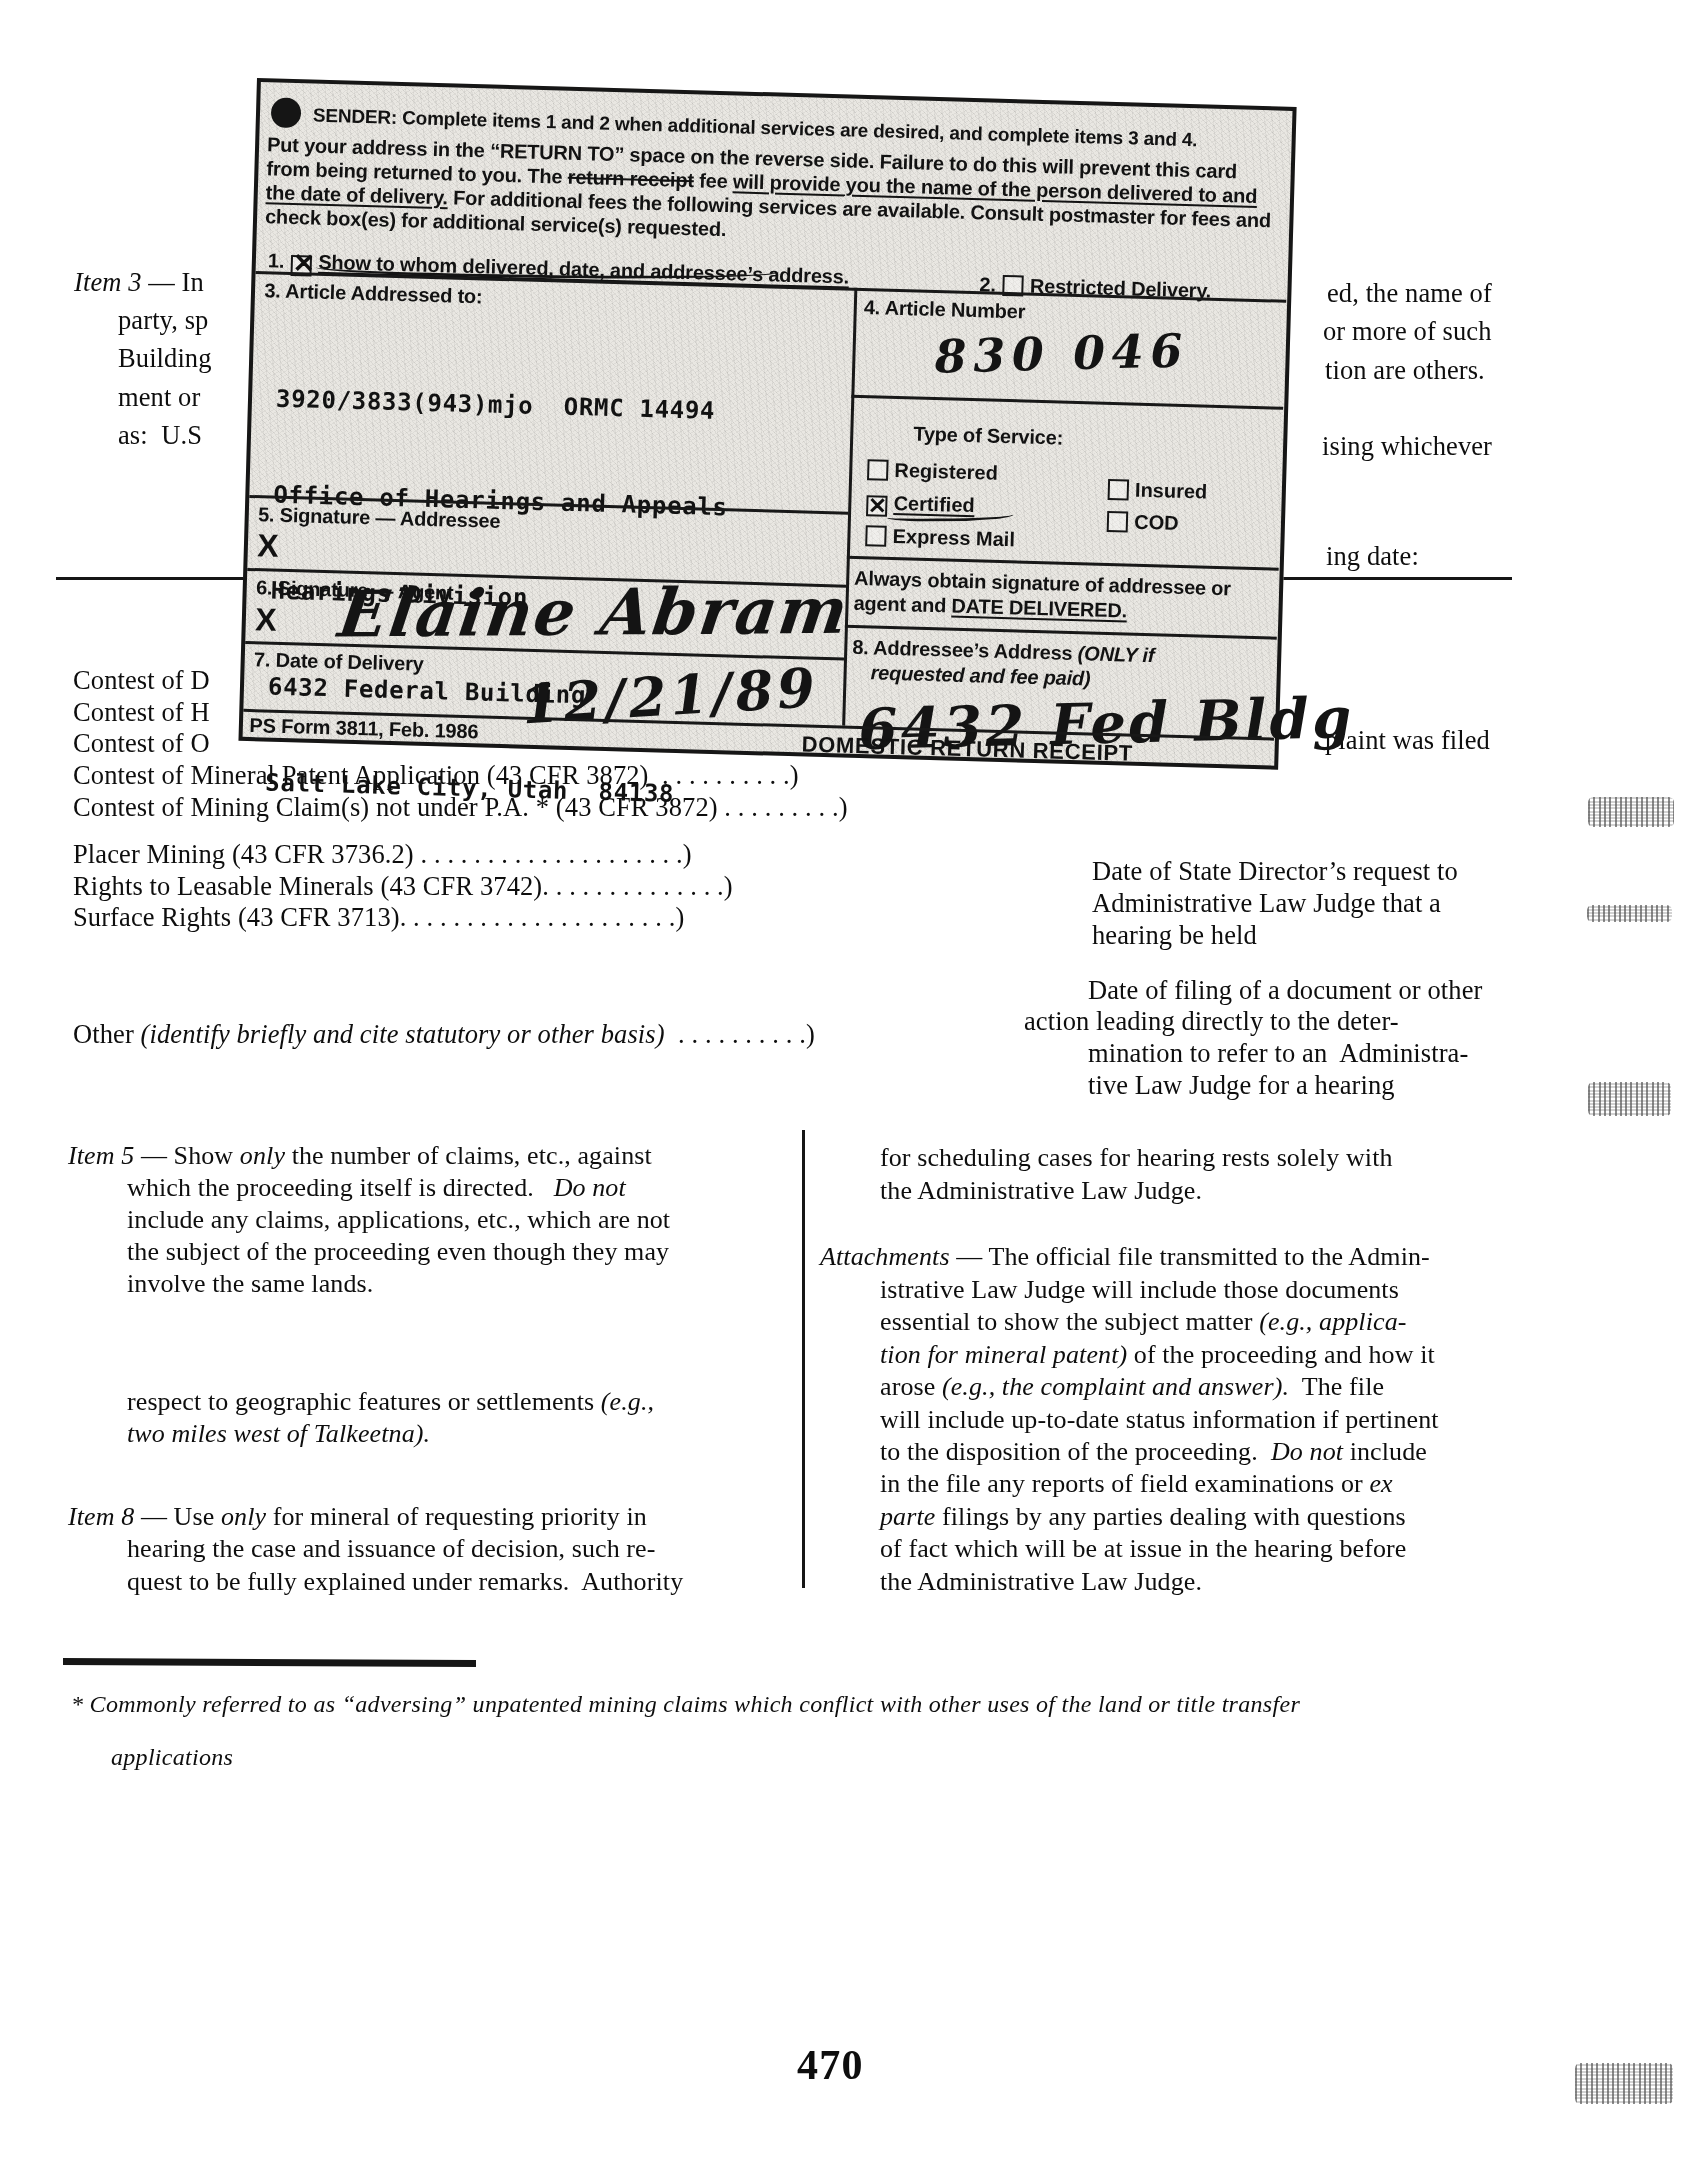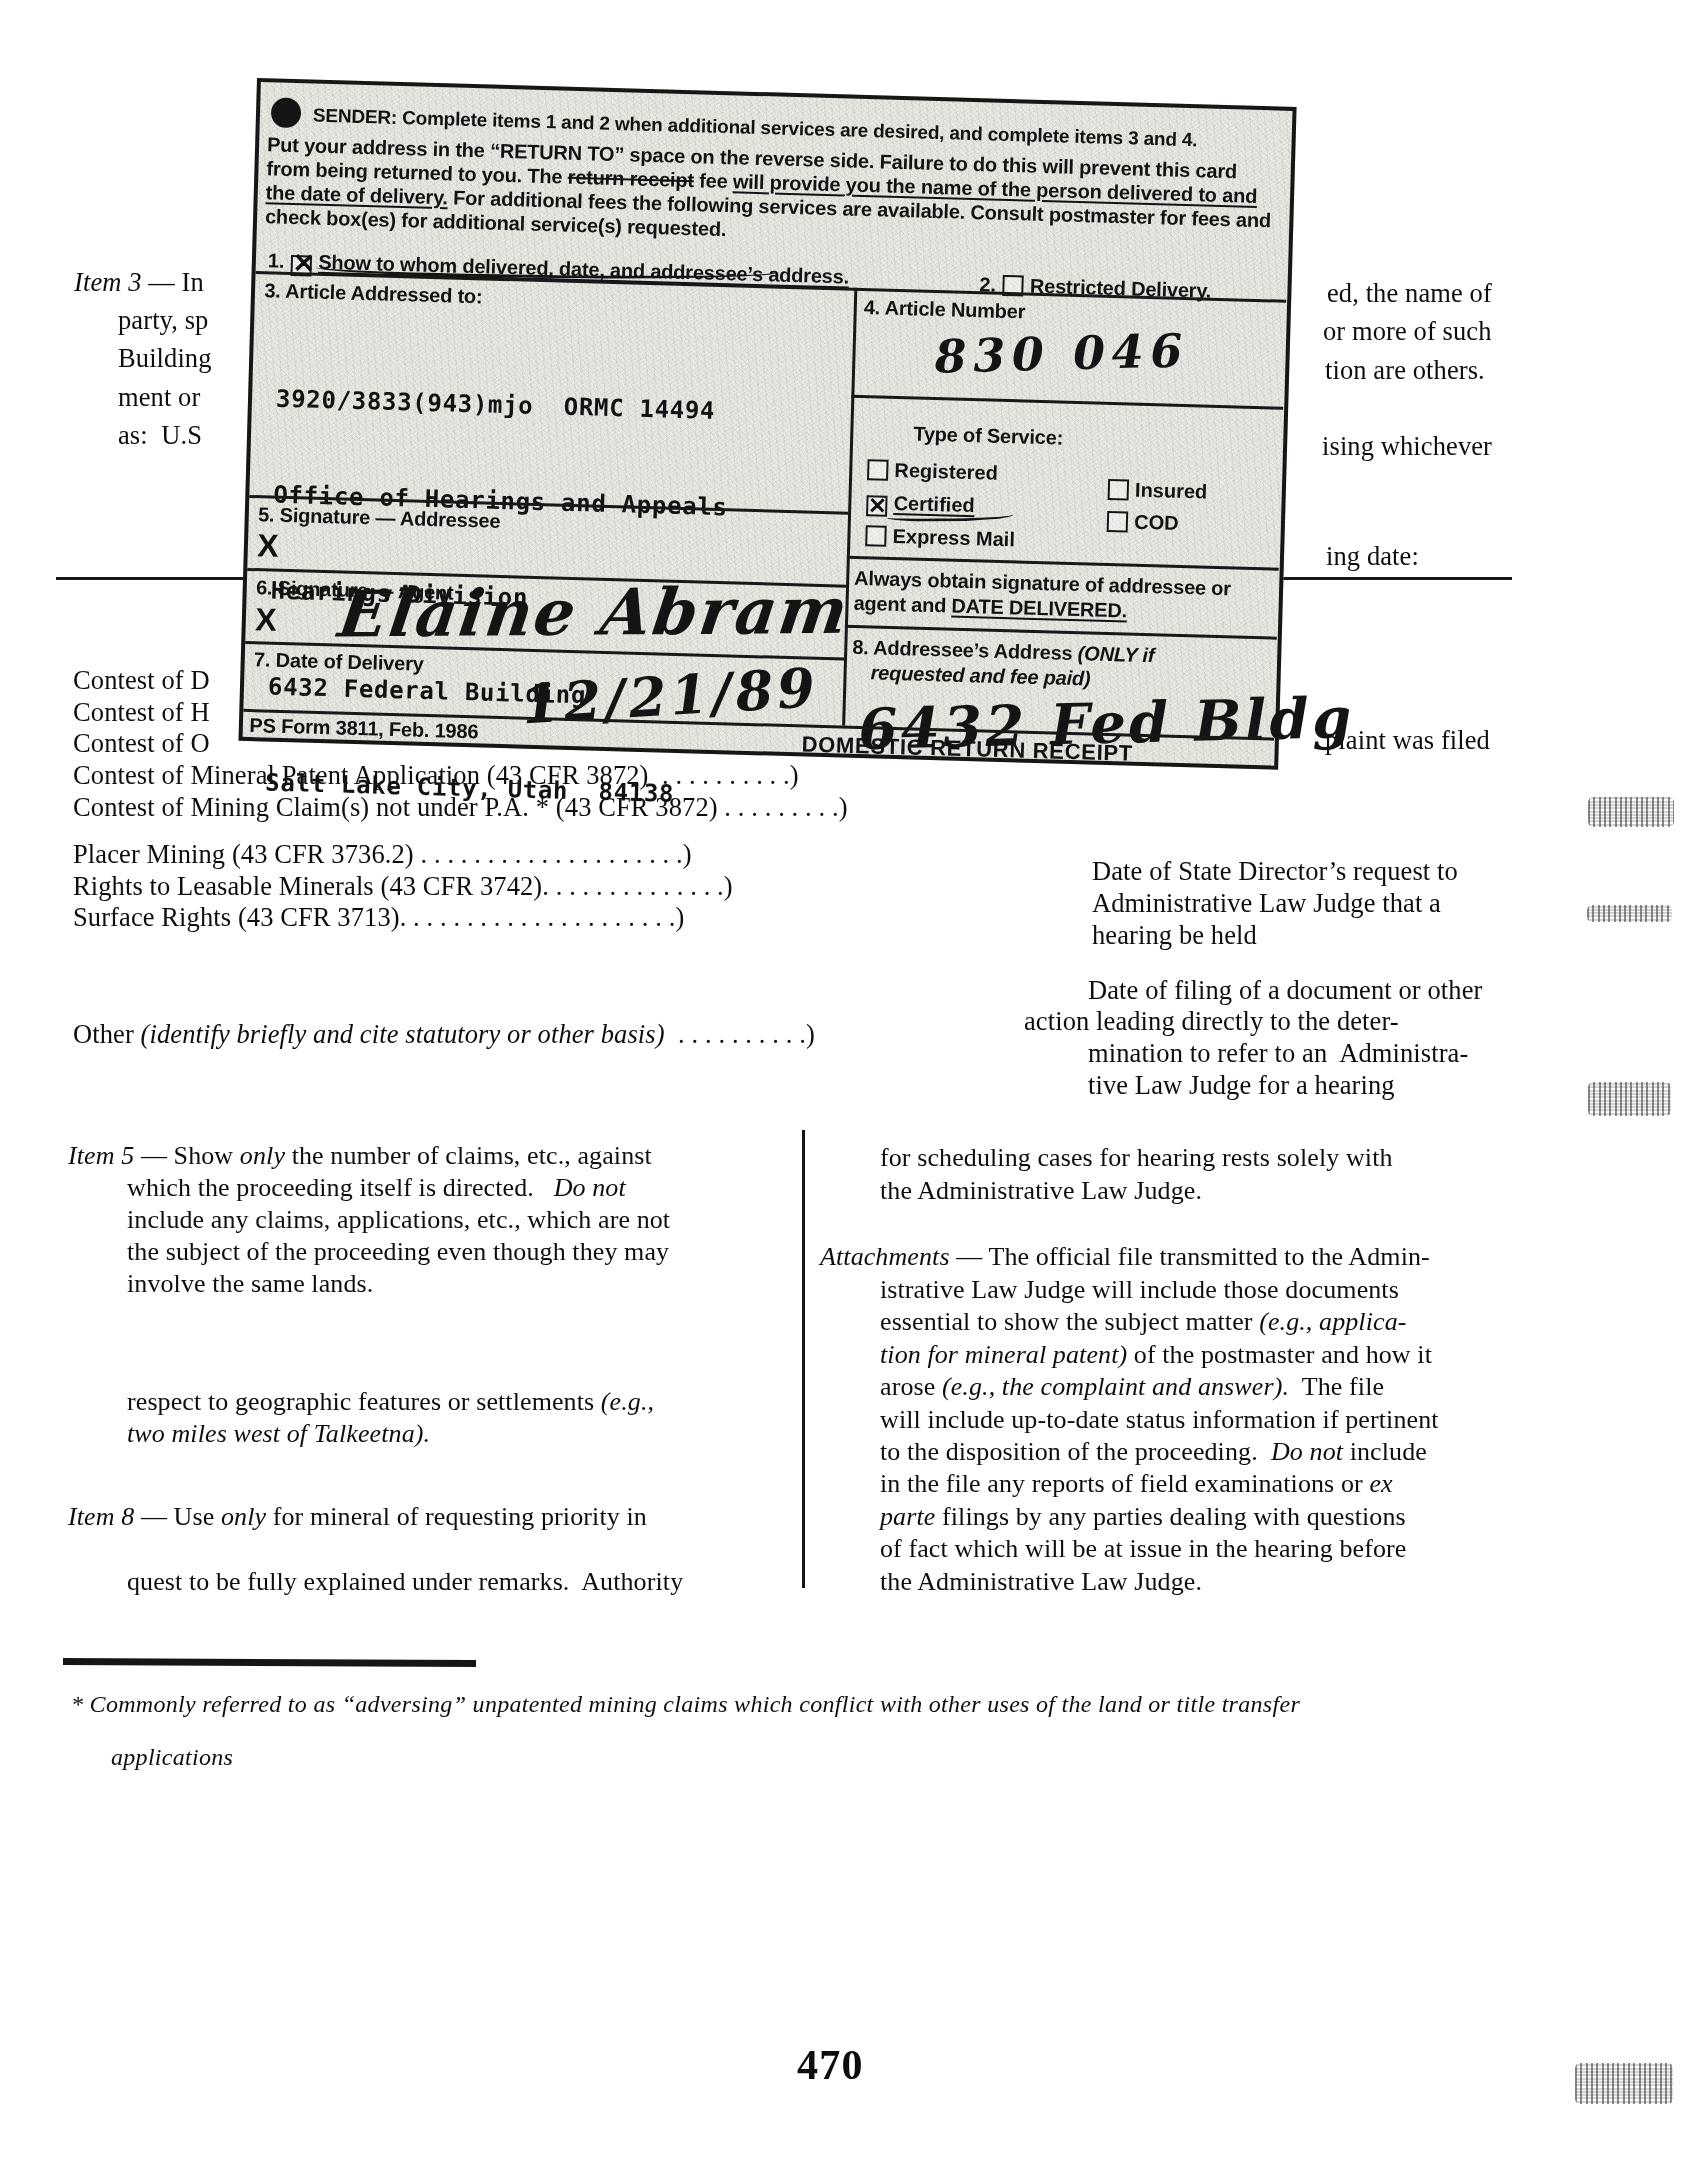--- a/index.html
+++ b/index.html
@@ -99,29 +99,30 @@
   <div class="doc-line doc-small" style="left:68px;top:1141px"><span class="it">Item 5</span><span> — Show </span><span class="it">only</span><span> the number of claims, etc., against</span></div>
   <div class="doc-line doc-small" style="left:127px;top:1173px"><span>which the proceeding itself is directed.   </span><span class="it">Do not</span></div>
   <div class="doc-line doc-small" style="left:127px;top:1205px"><span>include any claims, applications, etc., which are not</span></div>
   <div class="doc-line doc-small" style="left:127px;top:1237px"><span>the subject of the proceeding even though they may</span></div>
   <div class="doc-line doc-small" style="left:127px;top:1269px"><span>involve the same lands.</span></div>
 
   <div class="doc-line doc-small" style="left:127px;top:1387px"><span>respect to geographic features or settlements </span><span class="it">(e.g.,</span></div>
   <div class="doc-line doc-small" style="left:127px;top:1419px"><span class="it">two miles west of Talkeetna).</span></div>
 
   <div class="doc-line doc-small" style="left:68px;top:1502px"><span class="it">Item 8</span><span> — Use </span><span class="it">only</span><span> for mineral of requesting priority in</span></div>
+  <div class="doc-line doc-small" style="left:127px;top:1534px"><span>hearing the case and issuance of decision, such re-</span></div>
   <div class="doc-line doc-small" style="left:127px;top:1567px"><span>quest to be fully explained under remarks.  Authority</span></div>
 
   <div class="doc-line doc-small" style="left:880px;top:1143px">for scheduling cases for hearing rests solely with</div>
   <div class="doc-line doc-small" style="left:880px;top:1176px">the Administrative Law Judge.</div>
 
   <div class="doc-line doc-small" style="left:820px;top:1242px"><span class="it">Attachments</span><span> — The official file transmitted to the Admin-</span></div>
   <div class="doc-line doc-small" style="left:880px;top:1275px"><span>istrative Law Judge will include those documents</span></div>
   <div class="doc-line doc-small" style="left:880px;top:1307px"><span>essential to show the subject matter </span><span class="it">(e.g., applica-</span></div>
-  <div class="doc-line doc-small" style="left:880px;top:1340px"><span class="it">tion for mineral patent)</span><span> of the postmaster and how it</span></div>
+  <div class="doc-line doc-small" style="left:880px;top:1340px"><span class="it">tion for mineral patent)</span><span> of the proceeding and how it</span></div>
   <div class="doc-line doc-small" style="left:880px;top:1372px"><span>arose </span><span class="it">(e.g., the complaint and answer).</span><span>  The file</span></div>
   <div class="doc-line doc-small" style="left:880px;top:1405px"><span>will include up-to-date status information if pertinent</span></div>
   <div class="doc-line doc-small" style="left:880px;top:1469px"><span>in the file any reports of field examinations or </span><span class="it">ex</span></div>
   <div class="doc-line doc-small" style="left:880px;top:1437px"><span>to the disposition of the proceeding.  </span><span class="it">Do not</span><span> include</span></div>
   <div class="doc-line doc-small" style="left:880px;top:1502px"><span class="it">parte</span><span> filings by any parties dealing with questions</span></div>
   <div class="doc-line doc-small" style="left:880px;top:1534px"><span>of fact which will be at issue in the hearing before</span></div>
   <div class="doc-line doc-small" style="left:880px;top:1567px"><span>the Administrative Law Judge.</span></div>
 
   <div class="rule" style="left:63px;top:1659px;width:413px;height:6.6px;transform:rotate(.3deg)"></div>
   <div class="doc-line fn" style="left:71px;top:1691px">* Commonly referred to as “adversing” unpatented mining claims which conflict with other uses of the land or title transfer</div>

